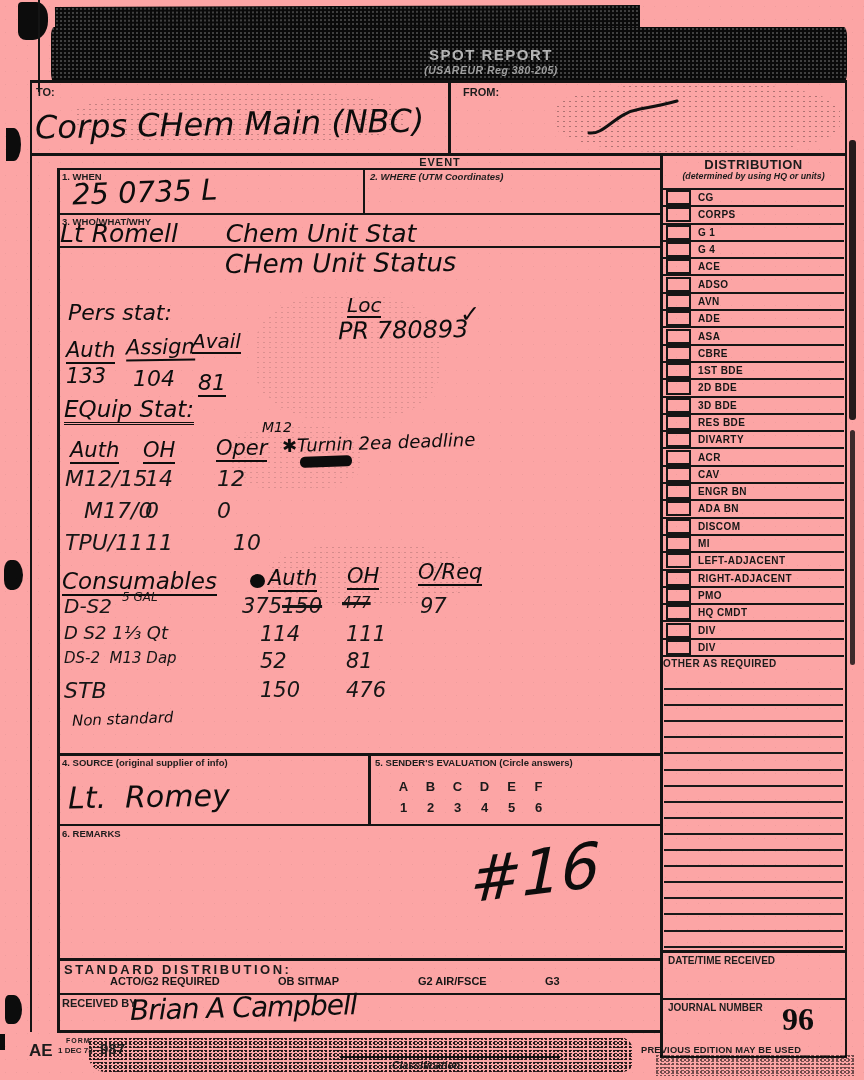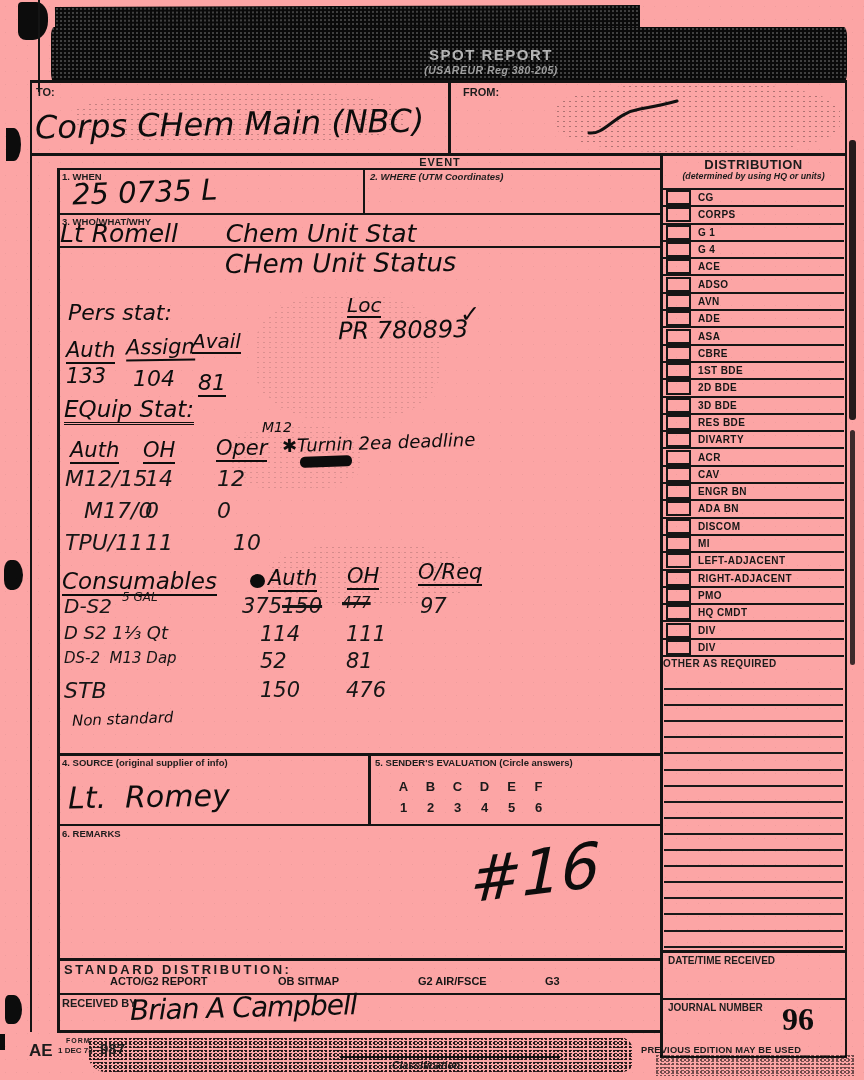--- a/index.html
+++ b/index.html
@@ -194,21 +194,21 @@
       <span>4</span>
       <span>5</span>
       <span>6</span>
     </div>
 
   <div class="lbl" style="left:62px;top:828px;font-size:9.5px;">6. REMARKS</div>
   <div class="hand" style="left:470px;top:842px;font-size:62px;transform:rotate(-7deg) skewX(-8deg);">#16</div>
 
   <div class="lbl" style="left:64px;top:962px;font-size:13px;letter-spacing:2.5px;font-weight:bold;">STANDARD DISTRIBUTION:</div>
   <div class="sd-items">
-      <span style="left: 10px;">ACTO/G2 REPORT</span>
+      <span style="left: 10px;">ACTO/G2 REQUIRED</span>
       <span style="left: 178px;">OB SITMAP</span>
       <span style="left: 318px;">G2 AIR/FSCE</span>
       <span style="left: 445px;">G3</span>
     </div>
 
   <div class="lbl" style="left:62px;top:997px;font-size:11px;">RECEIVED BY</div>
   <div class="hand" style="left:130px;top:994px;font-size:28px;letter-spacing:-1px;transform:rotate(-1.5deg);">Brian A Campbell</div>
 
   <div class="lbl" style="left:663px;top:157px;width:181px;text-align:center;font-size:13px;letter-spacing:.5px;">DISTRIBUTION</div>
   <div class="lbl" style="left:662px;top:171px;width:183px;text-align:center;font-size:8.8px;font-style:italic;">(determined by using HQ or units)</div>

